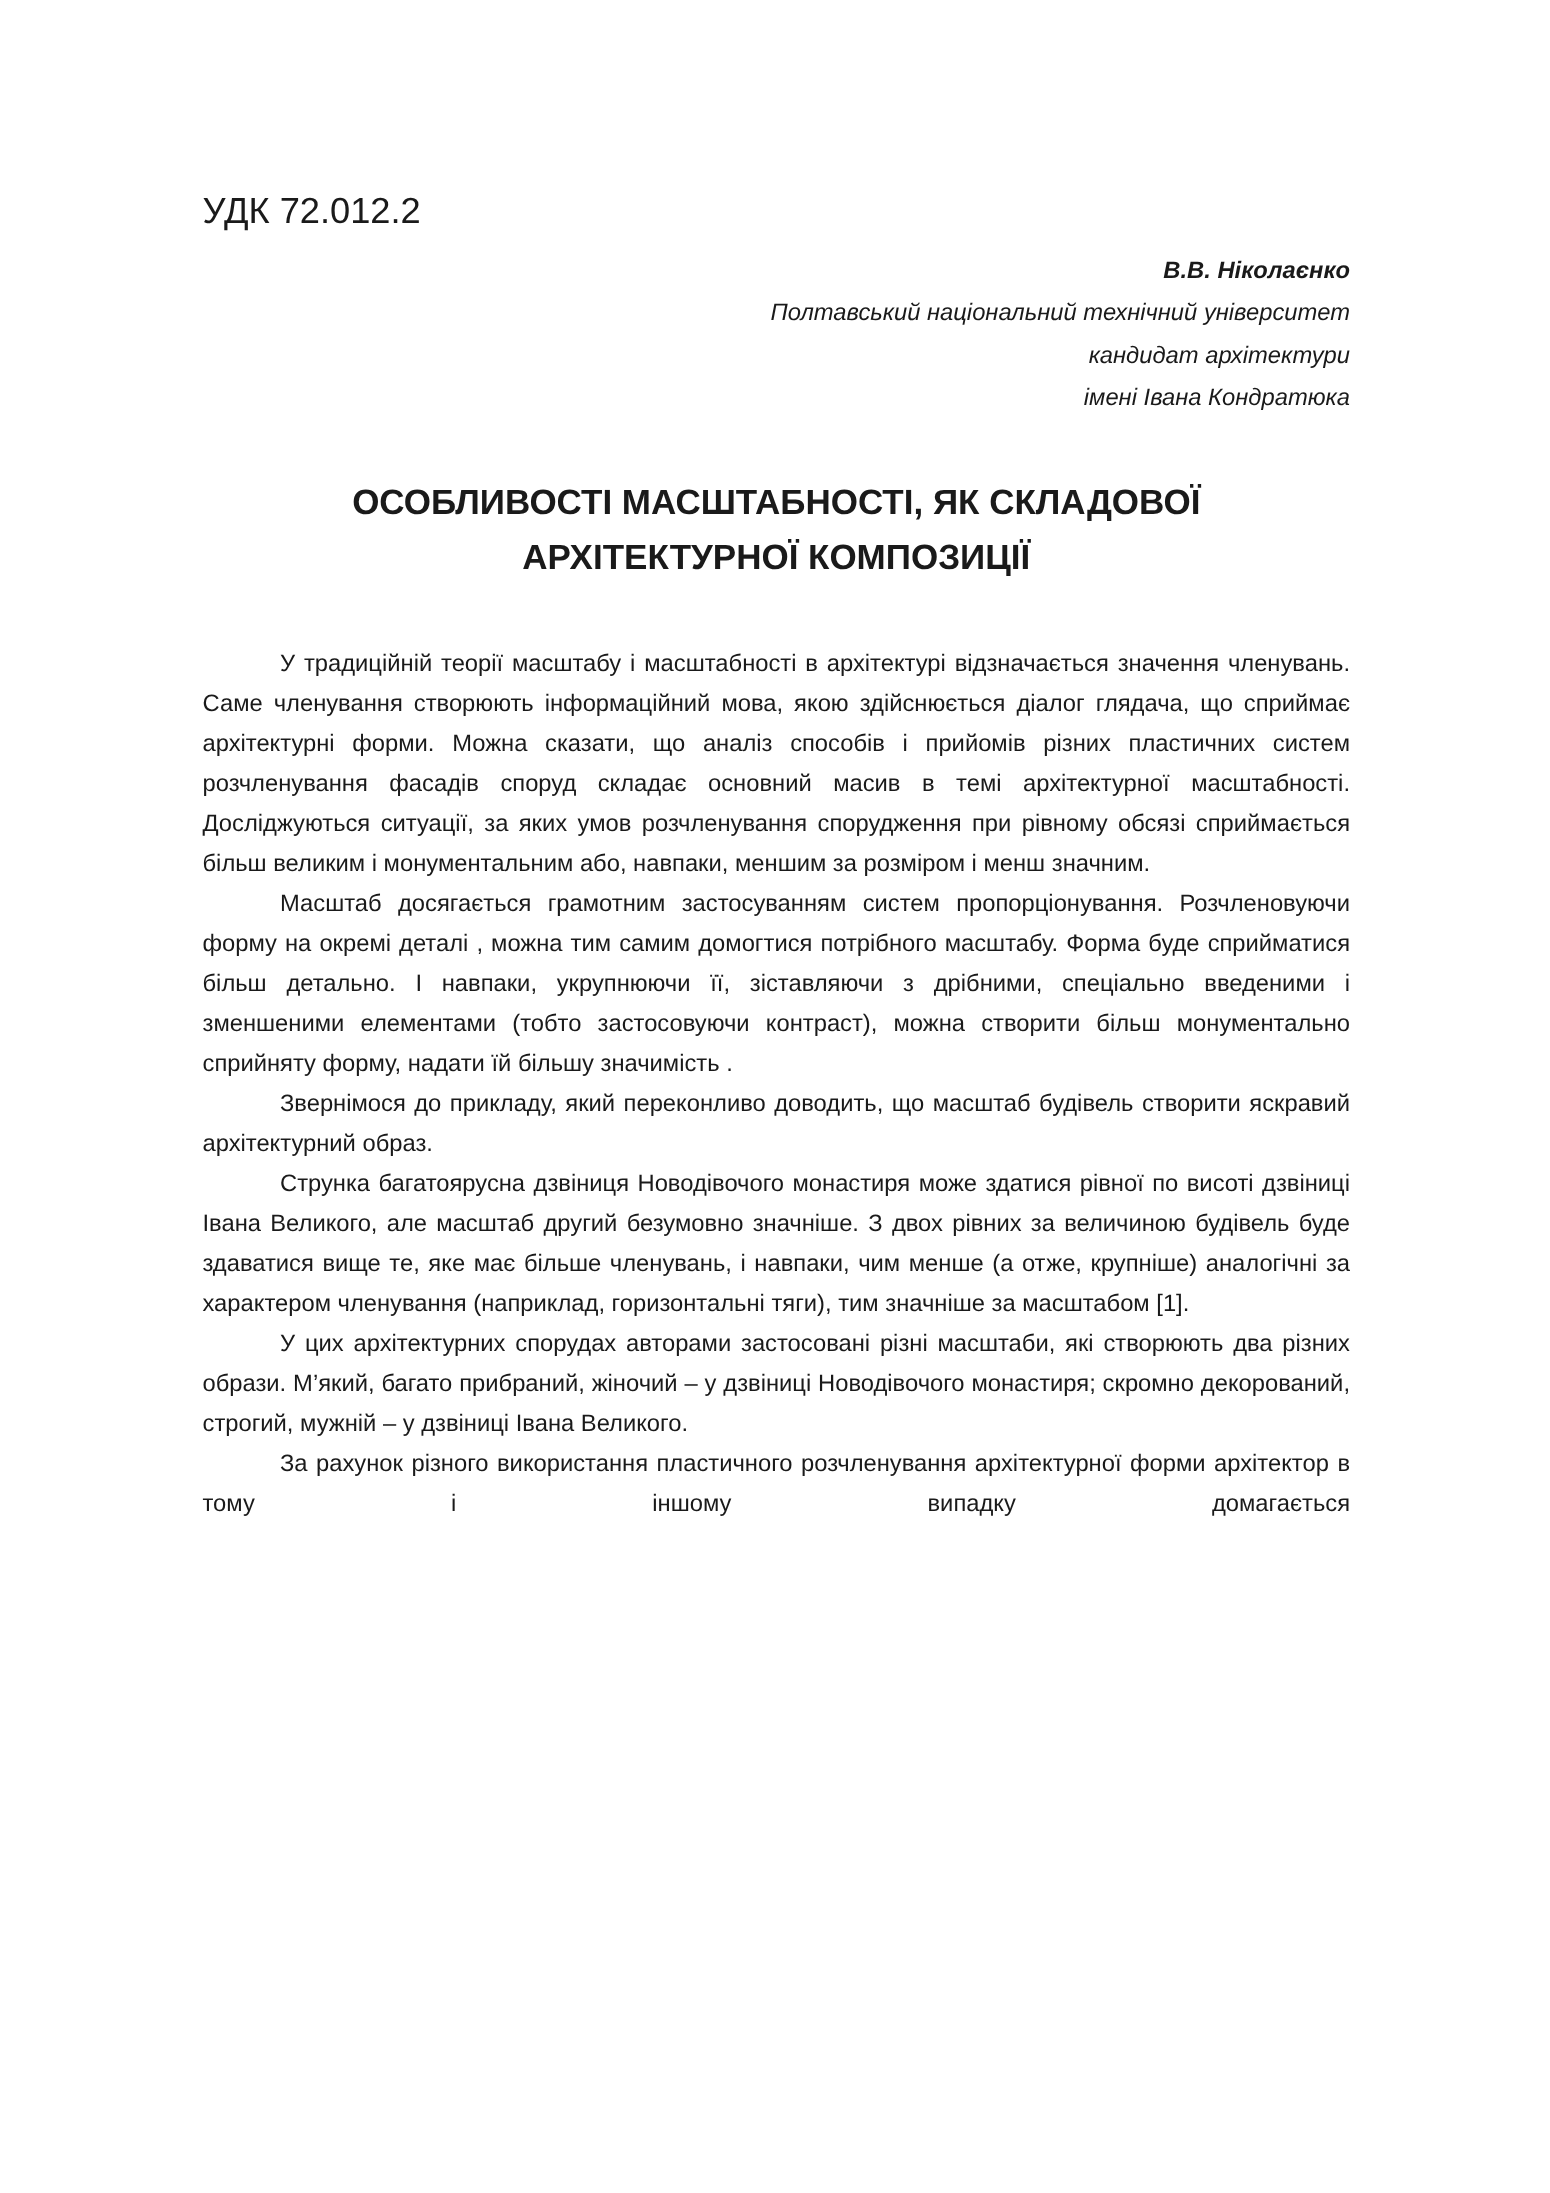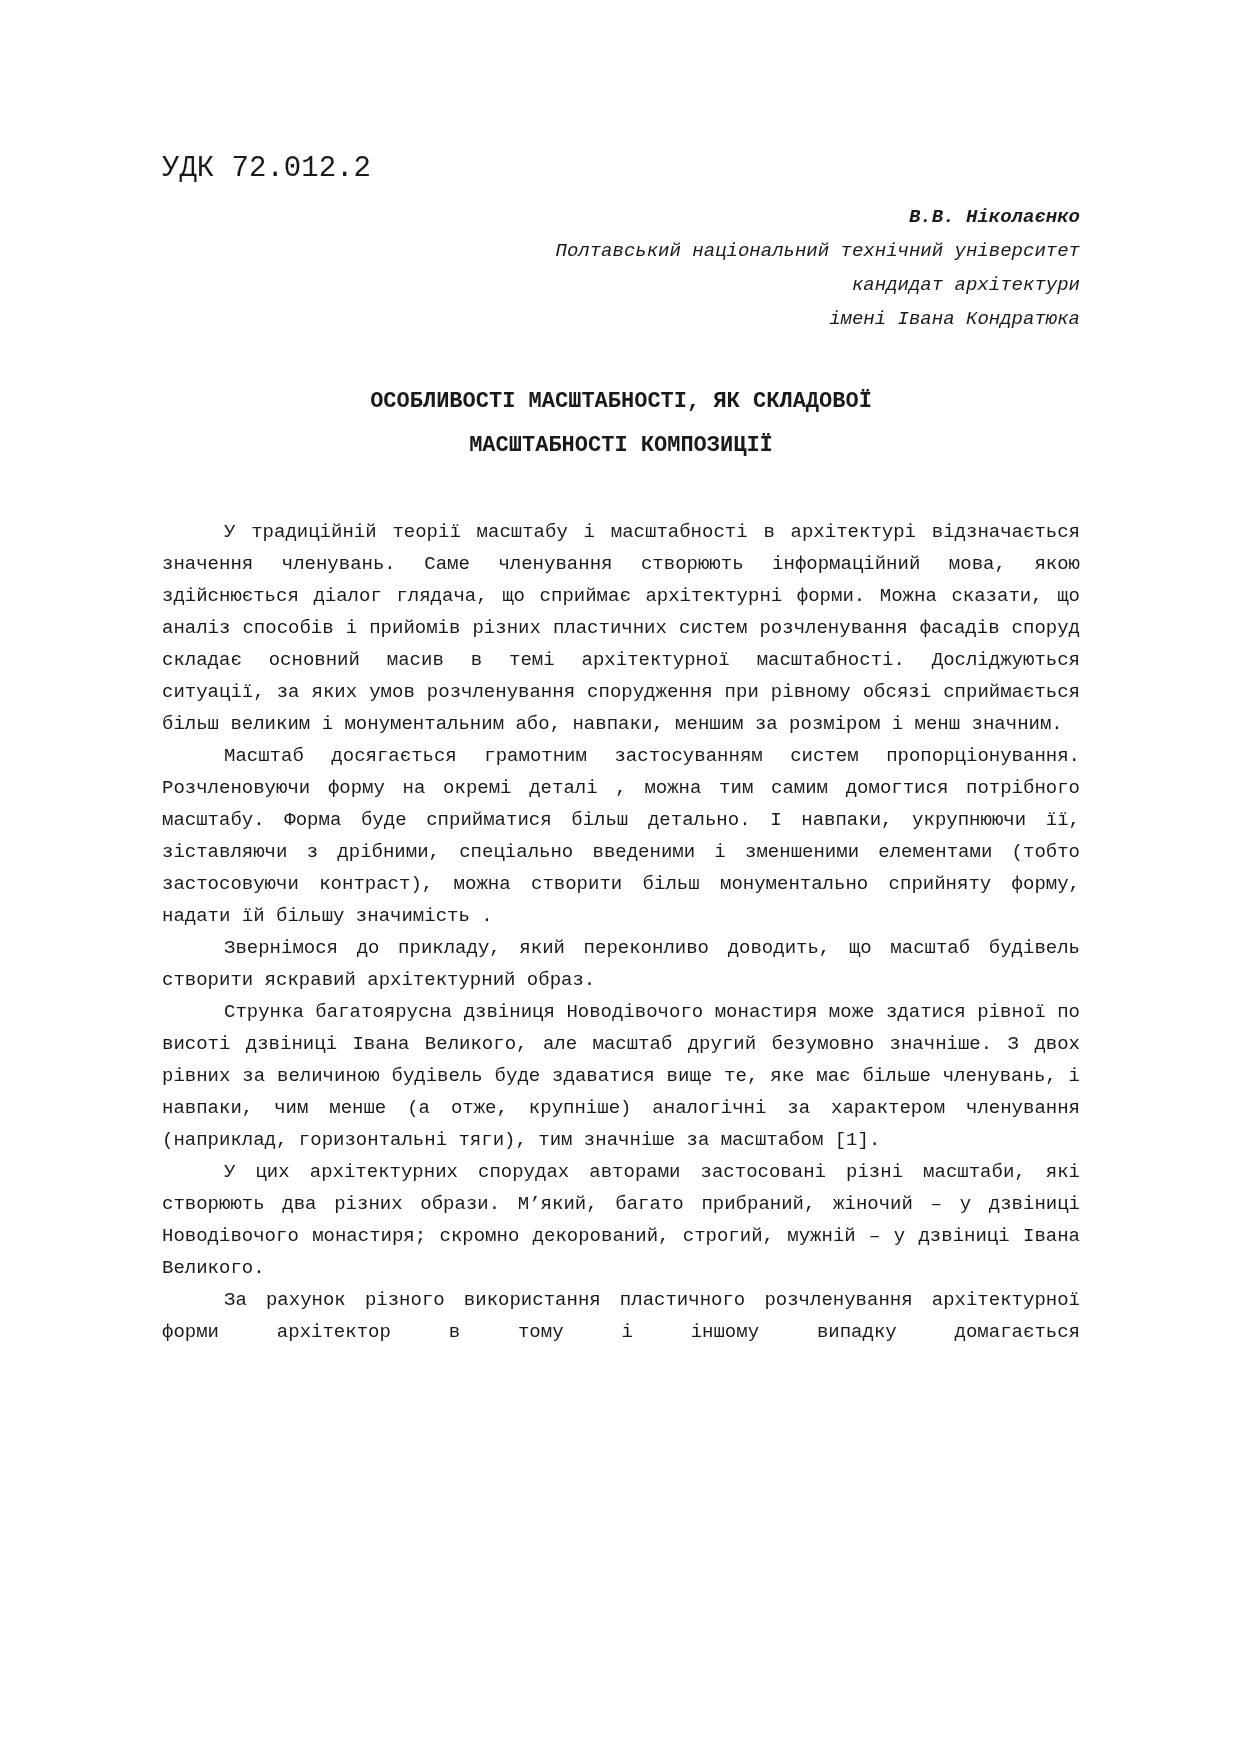--- a/index.html
+++ b/index.html
@@ -10,42 +10,41 @@
     font-family: "Liberation Sans", sans-serif;
     color: #1a1a1a;
     overflow: hidden;
   }
   .page {
     width: 1240px;
     height: 1518px;
     background: #ffffff;
     padding: 152px 160px 0 162px;
     overflow: hidden;
-    font-family: Liberation Mono, monospace;
   }
   .udc {
     font-size: 29px;
     line-height: 34px;
     text-align: left;
   }
   .author-block {
     margin-top: 14px;
     text-align: right;
     font-style: italic;
     font-size: 19px;
     line-height: 34px;
   }
   .author-name {
     font-weight: bold;
   }
   .title {
     margin-top: 44px;
     text-align: center;
     font-weight: bold;
-    font-size: 22px;
+    font-size: 28px;
     line-height: 44px;
   }
   .title .title-line {
     display: block;
   }
   .body-text {
     margin-top: 48px;
     font-size: 19px;
     line-height: 32px;
     text-align: justify;
@@ -69,21 +68,21 @@
 
   <div class="author-block">
     <div class="author-name">В.В. Ніколаєнко</div>
     <div class="author-line">Полтавський національний технічний університет</div>
     <div class="author-line">кандидат архітектури</div>
     <div class="author-line">імені Івана Кондратюка</div>
   </div>
 
   <h1 class="title">
     <span class="title-line">ОСОБЛИВОСТІ МАСШТАБНОСТІ, ЯК СКЛАДОВОЇ</span>
-    <span class="title-line">МАСШТАБНОСТІ КОМПОЗИЦІЇ</span>
+    <span class="title-line">АРХІТЕКТУРНОЇ КОМПОЗИЦІЇ</span>
   </h1>
 
   <div class="body-text">
     <p>У традиційній теорії масштабу і масштабності в архітектурі відзначається значення членувань. Саме членування створюють інформаційний мова, якою здійснюється діалог глядача, що сприймає архітектурні форми. Можна сказати, що аналіз способів і прийомів різних пластичних систем розчленування фасадів споруд складає основний масив в темі архітектурної масштабності. Досліджуються ситуації, за яких умов розчленування спорудження при рівному обсязі сприймається більш великим і монументальним або, навпаки, меншим за розміром і менш значним.</p>
     <p>Масштаб досягається грамотним застосуванням систем пропорціонування. Розчленовуючи форму на окремі деталі , можна тим самим домогтися потрібного масштабу. Форма буде сприйматися більш детально. І навпаки, укрупнюючи її, зіставляючи з дрібними, спеціально введеними і зменшеними елементами (тобто застосовуючи контраст), можна створити більш монументально сприйняту форму, надати їй більшу значимість .</p>
     <p>Звернімося до прикладу, який переконливо доводить, що масштаб будівель створити яскравий архітектурний образ.</p>
     <p>Струнка багатоярусна дзвіниця Новодівочого монастиря може здатися рівної по висоті дзвіниці Івана Великого, але масштаб другий безумовно значніше. З двох рівних за величиною будівель буде здаватися вище те, яке має більше членувань, і навпаки, чим менше (а отже, крупніше) аналогічні за характером членування (наприклад, горизонтальні тяги), тим значніше за масштабом [1].</p>
     <p>У цих архітектурних спорудах авторами застосовані різні масштаби, які створюють два різних образи. М’який, багато прибраний, жіночий – у дзвіниці Новодівочого монастиря; скромно декорований, строгий, мужній – у дзвіниці Івана Великого.</p>
     <p class="continued">За рахунок різного використання пластичного розчленування архітектурної форми архітектор в тому і іншому випадку домагається</p>
   </div>

